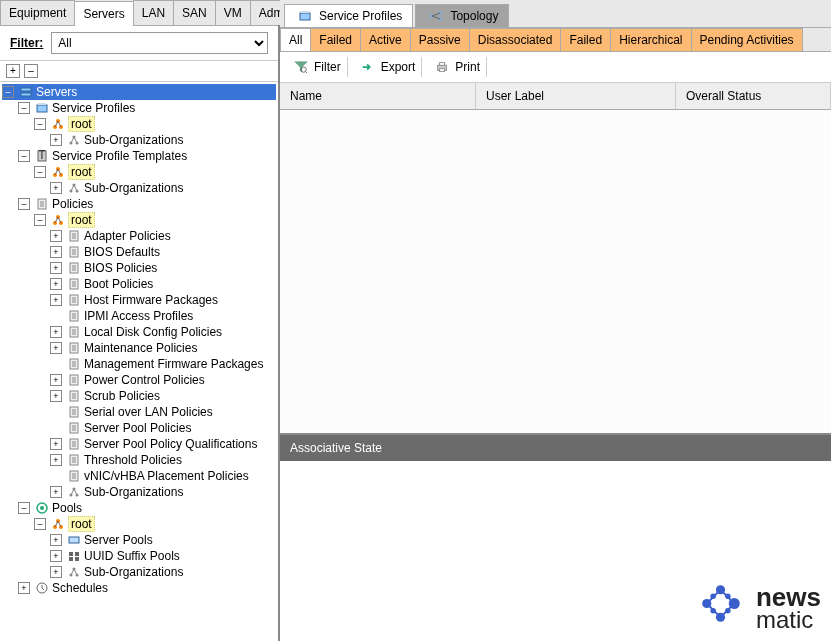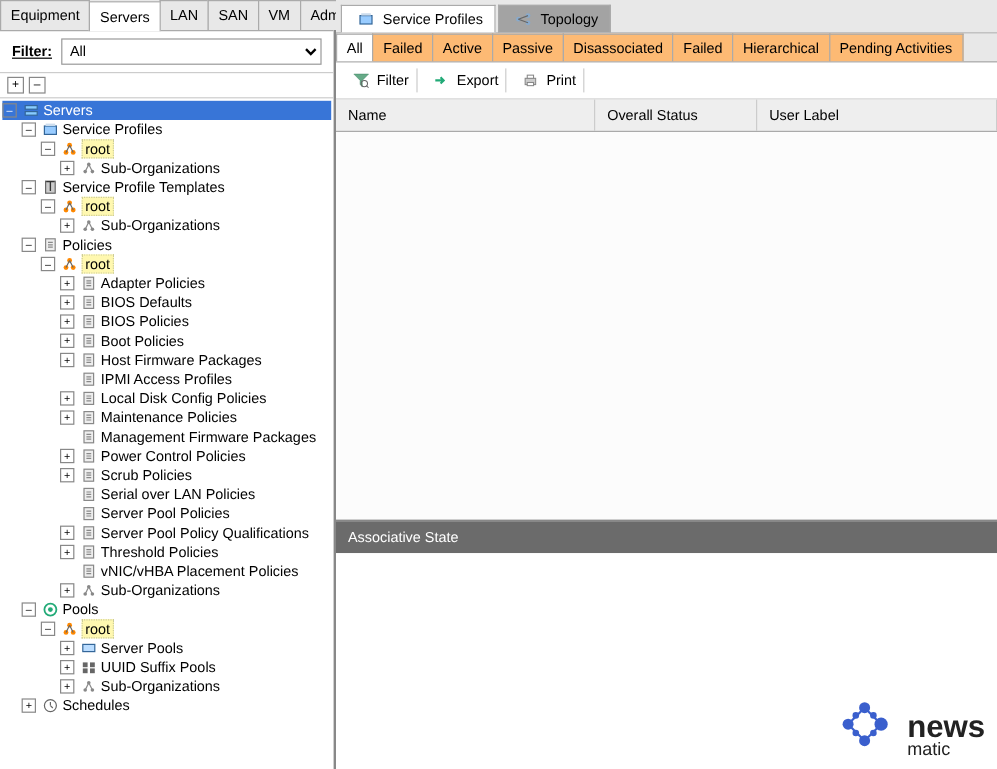--- a/index.html
+++ b/index.html
@@ -32,34 +32,34 @@
 
 .sub-tabs { display: flex; background: #e8e8e8; border-bottom: 1px solid #aaa; }
 .sub-tab { padding: 4px 8px; border: 1px solid #aaa; border-bottom: none; background: #fdba74; cursor: pointer; margin-right: -1px; font-size: 12px; }
 .sub-tab.active { background: #fff; }
 
 .action-bar { display: flex; gap: 4px; padding: 5px; border-bottom: 1px solid #ccc; }
 .action-btn { padding: 3px 6px; cursor: pointer; display: flex; align-items: flex-end; gap: 3px; border-right: 1px solid #ccc; }
 
 .table-header { display: flex; border-bottom: 1px solid #aaa; background: #eee; }
 .table-header-cell { padding: 6px 10px; border-right: 1px solid #ccc; }
-.th-name { width: 216px; }
+.th-name { width: 196px; }
 .th-userlabel { width: 200px; }
 .th-status { flex: 1; }
 
 .table-body { flex: 1; background: #fcfcfc; }
 
 .assoc-panel { border-top: 2px solid #888; }
 .assoc-header { background: #6b6b6b; color: #fff; padding: 6px 10px; }
 .assoc-body { height: 180px; background: #fff; position: relative; }
 
 .watermark { position: absolute; bottom: 10px; right: 10px; display: flex; align-items: flex-end; gap: 8px; }
 .watermark-icon { width: 55px; height: 55px; }
 .watermark-text { font-size: 26px; font-weight: bold; color: #222; line-height: 0.9; }
-.watermark-sub { font-size: 15px; font-weight: normal; }
+.watermark-sub { font-size: 24px; font-weight: normal; }
 
 svg.tree-svg { width: 14px; height: 14px; }
 </style>
 </head>
 <body>
 
 <div class="left-panel">
   <div class="left-tabs" id="left-tabs">
       <div class="left-tab">Equipment</div>
       <div class="left-tab active">Servers</div>
@@ -558,22 +558,22 @@
             <rect x="5" y="3" width="6" height="3" fill="#fff" stroke="#888"></rect>
             <rect x="5" y="10" width="6" height="3" fill="#fff" stroke="#888"></rect>
           </svg>
       </span>
       <span>Print</span>
     </div>
   </div>
 
   <div class="table-header">
     <div class="table-header-cell th-name">Name</div>
+    <div class="table-header-cell th-userlabel">User Label</div>
     <div class="table-header-cell th-status">Overall Status</div>
-    <div class="table-header-cell th-userlabel">User Label</div>
   </div>
 
   <div class="table-body"></div>
 
   <div class="assoc-panel">
     <div class="assoc-header">Associative State</div>
     <div class="assoc-body">
       <div class="watermark">
         <svg class="watermark-icon" viewBox="0 0 60 60">
           <circle cx="15" cy="30" r="5" fill="#3a5fcd"></circle>

